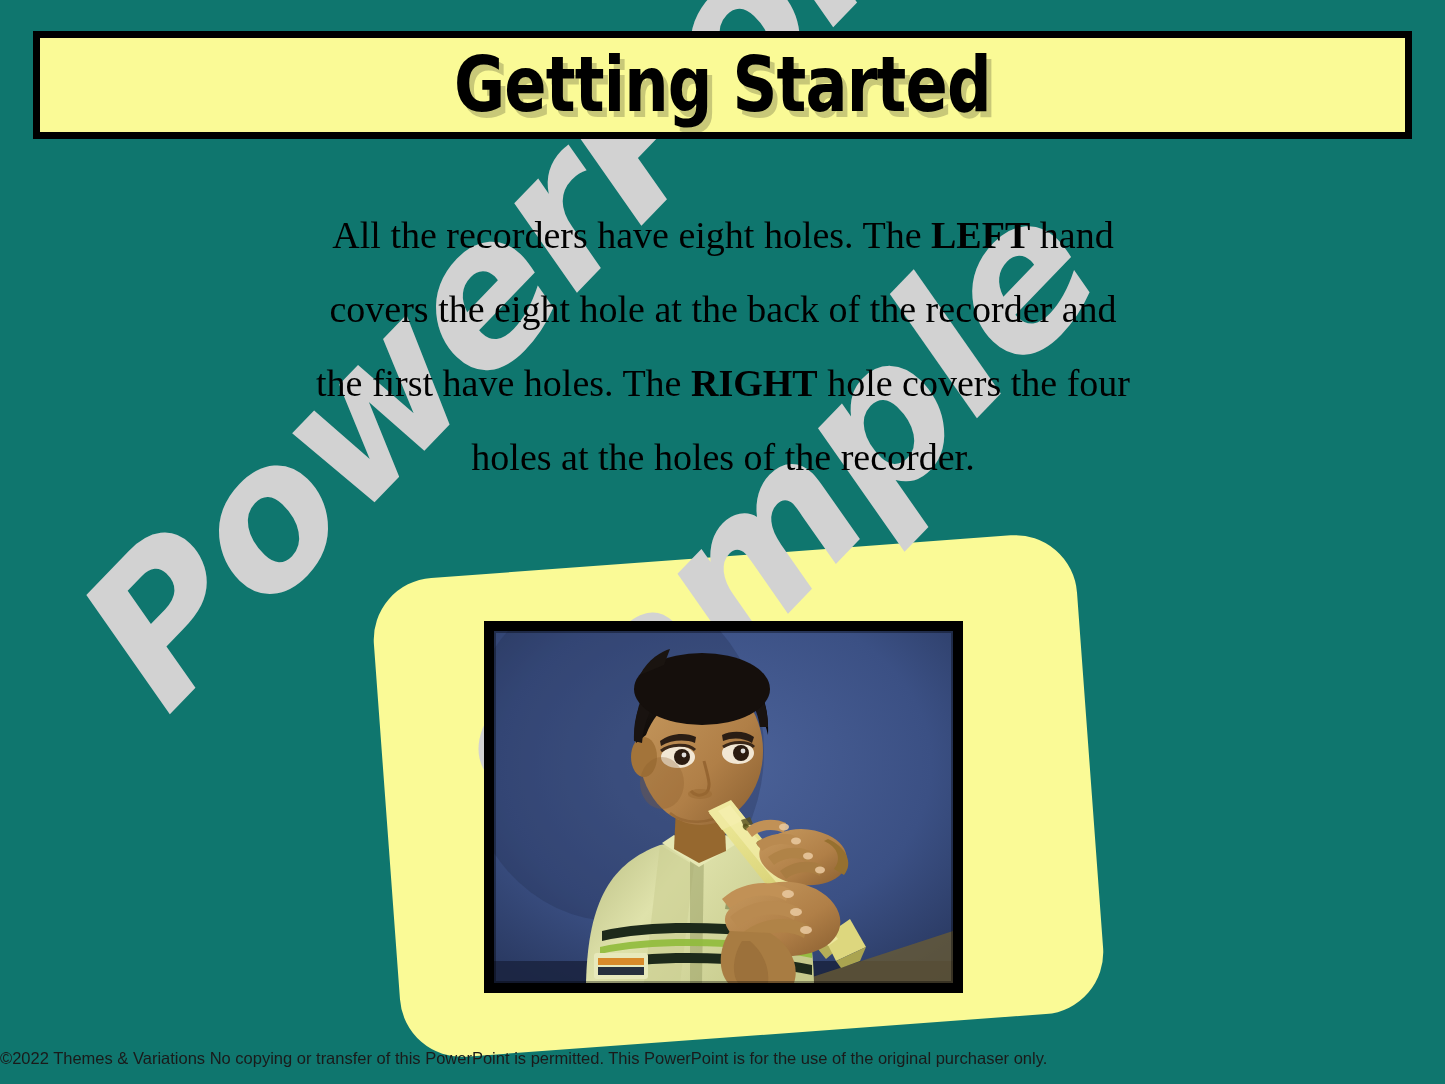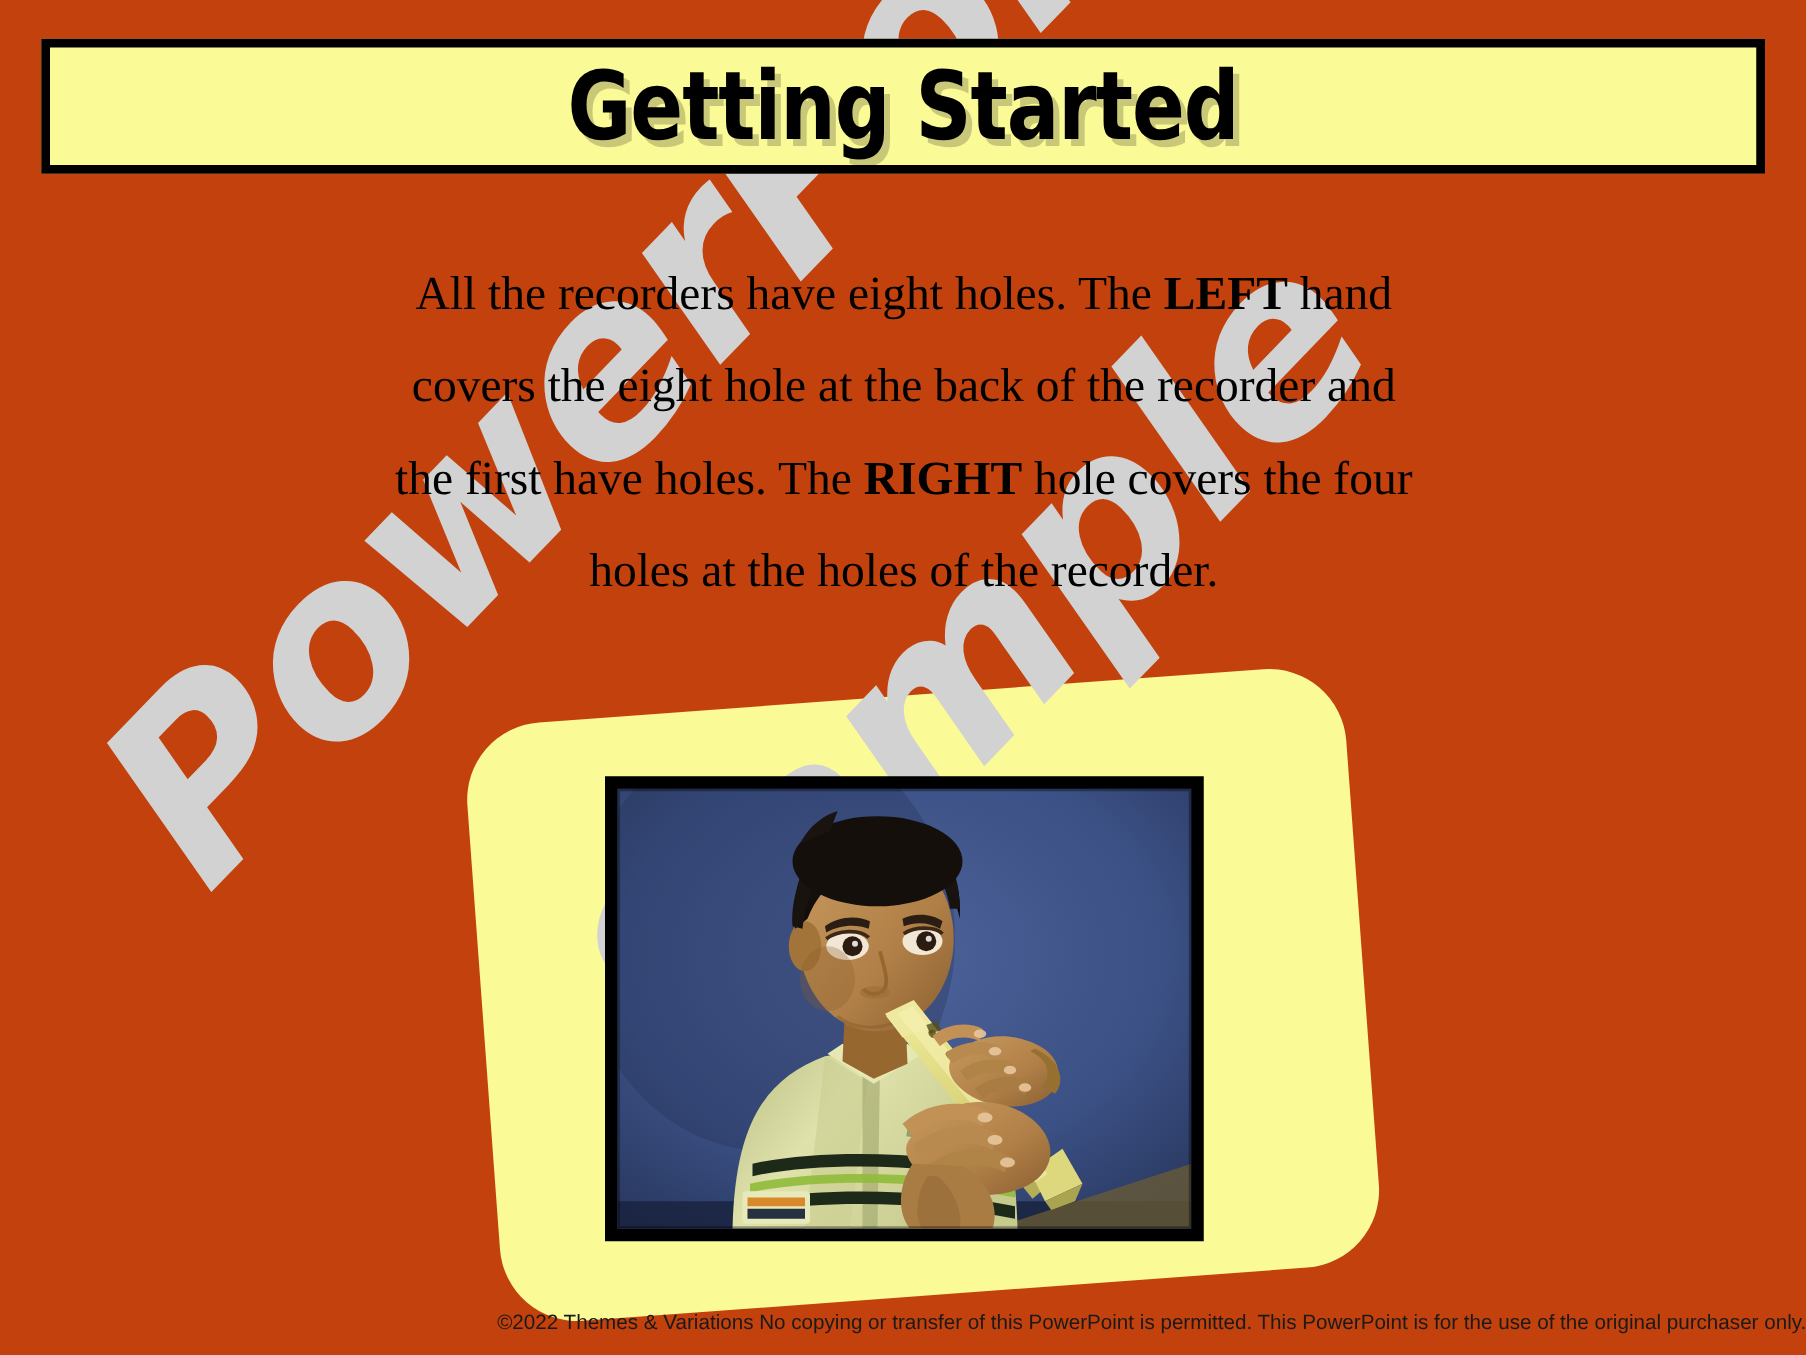--- a/index.html
+++ b/index.html
@@ -12,21 +12,21 @@
     height: 1084px;
     position: relative;
     overflow: hidden;
     font-family: "Liberation Serif", "DejaVu Serif", serif;
   }
 
   
   #slide {
     position: absolute;
     inset: 0;
-    background: #c2410c;
+    background: #0f766e;
     overflow: hidden;
     padding-left: 19px;
   }
 
   
   #watermark-layer {
     position: absolute;
     left: 0; top: 0;
     width: 1445px; height: 1084px;
     pointer-events: none;
@@ -133,21 +133,21 @@
     background: #2e4270;
   }
   #photo svg { display: block; width: 100%; height: 100%; }
 
   
   #footer {
     position: absolute;
     left: 0;
     top: 1049px;
     width: 1445px;
-    text-align: right;
+    text-align: left;
     z-index: 14;
     font-family: "Liberation Sans", "DejaVu Sans", sans-serif;
     font-size: 16.5px;
     color: #1a1a1a;
     white-space: nowrap;
   }
 </style>
 </head>
 <body>
 

